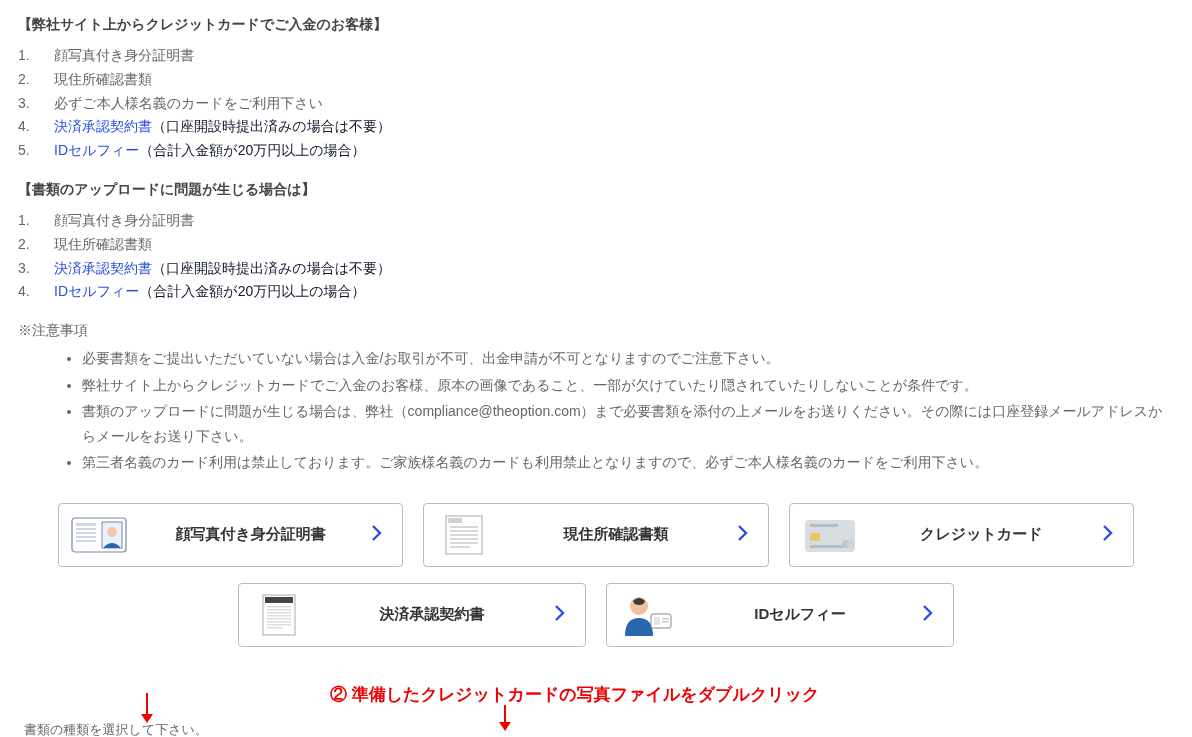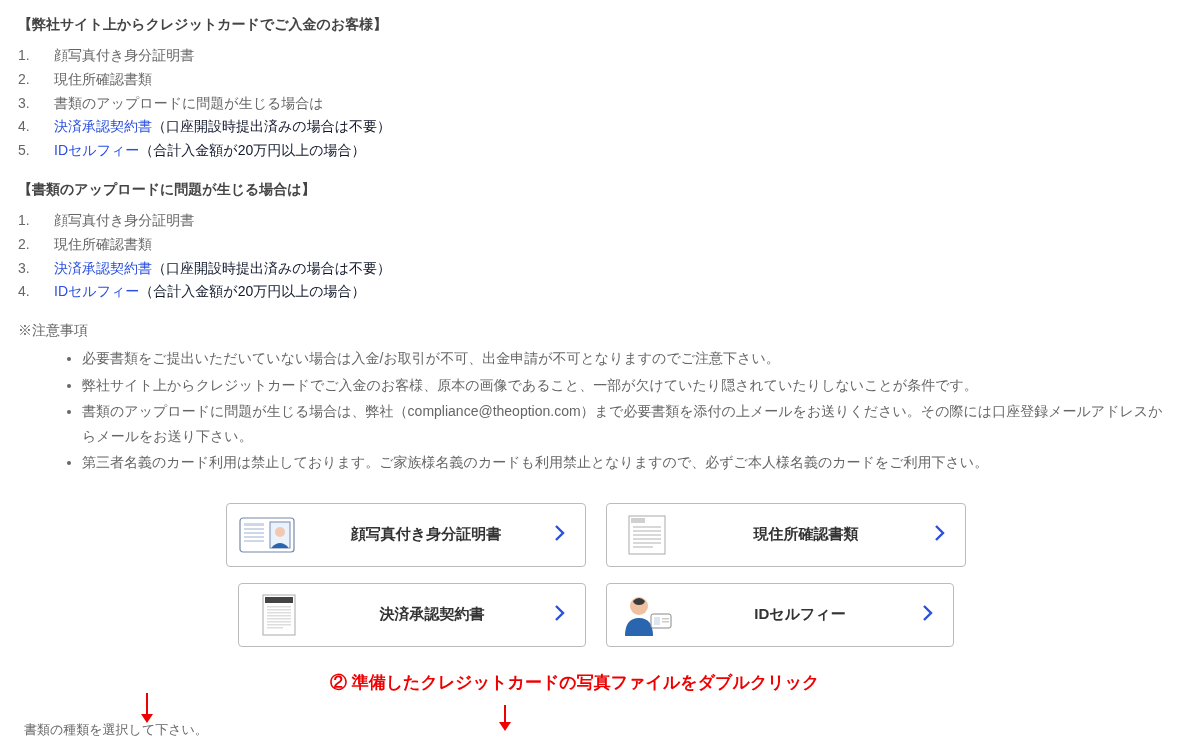--- a/index.html
+++ b/index.html
@@ -37,21 +37,21 @@
   <li>
       <span class="num">1.</span>
       <span class="txt">顔写真付き身分証明書</span>
     </li>
   <li>
       <span class="num">2.</span>
       <span class="txt">現住所確認書類</span>
     </li>
   <li>
       <span class="num">3.</span>
-      <span class="txt">書類のアップロードに問題が生じる場合は</span>
+      <span class="txt">必ずご本人様名義のカードをご利用下さい</span>
     </li>
   <li>
       <span class="num">4.</span>
       <span class="txt"><span class="link-blue">決済承認契約書</span><span class="paren">（口座開設時提出済みの場合は不要）</span></span>
     </li>
   <li>
       <span class="num">5.</span>
       <span class="txt"><span class="link-blue">IDセルフィー</span><span class="paren">（合計入金額が20万円以上の場合）</span></span>
     </li>
 </ol>
@@ -115,20 +115,36 @@
           <rect x="14" y="24" width="28" height="2" fill="#d8d8d8"></rect>
           <rect x="14" y="28" width="28" height="2" fill="#d8d8d8"></rect>
           <rect x="14" y="32" width="20" height="2" fill="#d8d8d8"></rect>
         </svg>
     </span>
     <span class="label">現住所確認書類</span>
     <span class="chev"><svg viewBox="0 0 10 16" width="10" height="16">
           <path d="M1 1 L8 8 L1 15" fill="none" stroke="#2a4fe0" stroke-width="2.4"></path>
         </svg></span>
   </div>
+  <div class="card">
+    <span class="thumb">
+      <svg viewBox="0 0 56 42">
+          <rect x="3" y="6" width="50" height="32" rx="4" fill="#d8dde2"></rect>
+          <rect x="8" y="10" width="28" height="3" fill="#b8bdc2"></rect>
+          <rect x="8" y="19" width="10" height="8" rx="1" fill="#e7c76a"></rect>
+          <rect x="8" y="31" width="34" height="3" fill="#b8bdc2"></rect>
+          <circle cx="44" cy="30" r="4" fill="#c0c5ca"></circle>
+          <circle cx="49" cy="30" r="4" fill="#cfd4d9"></circle>
+        </svg>
+    </span>
+    <span class="label">クレジットカード</span>
+    <span class="chev"><svg viewBox="0 0 10 16" width="10" height="16">
+          <path d="M1 1 L8 8 L1 15" fill="none" stroke="#2a4fe0" stroke-width="2.4"></path>
+        </svg></span>
+  </div>
 </div>
 
 <div class="cards-row center2">
   <div class="card">
     <span class="thumb">
       <svg viewBox="0 0 56 42">
           <rect x="12" y="1" width="32" height="40" fill="#fff" stroke="#aaa"></rect>
           <rect x="14" y="3" width="28" height="6" fill="#444"></rect>
           <rect x="16" y="12" width="24" height="1.5" fill="#ddd"></rect>
           <rect x="16" y="15" width="24" height="1.5" fill="#ddd"></rect>
@@ -158,21 +174,21 @@
         </svg>
     </span>
     <span class="label">IDセルフィー</span>
     <span class="chev"><svg viewBox="0 0 10 16" width="10" height="16">
           <path d="M1 1 L8 8 L1 15" fill="none" stroke="#2a4fe0" stroke-width="2.4"></path>
         </svg></span>
   </div>
 </div>
 
 <div style="position:relative; height:52px;">
-  <span class="annot" style="left:312px; top:8px;">② 準備したクレジットカードの写真ファイルをダブルクリック</span>
+  <span class="annot" style="left:312px; top:20px;">② 準備したクレジットカードの写真ファイルをダブルクリック</span>
   <span class="arrow-down" style="left:128px; top:30px;"></span>
   <span class="arrow-down" style="left:486px; top:42px; height:18px;"></span>
 </div>
 
 <div class="form-area" style="margin-top:6px;">
   <div class="select-block">
     <div class="select-label">書類の種類を選択して下さい。</div>
 
   </div>
 

